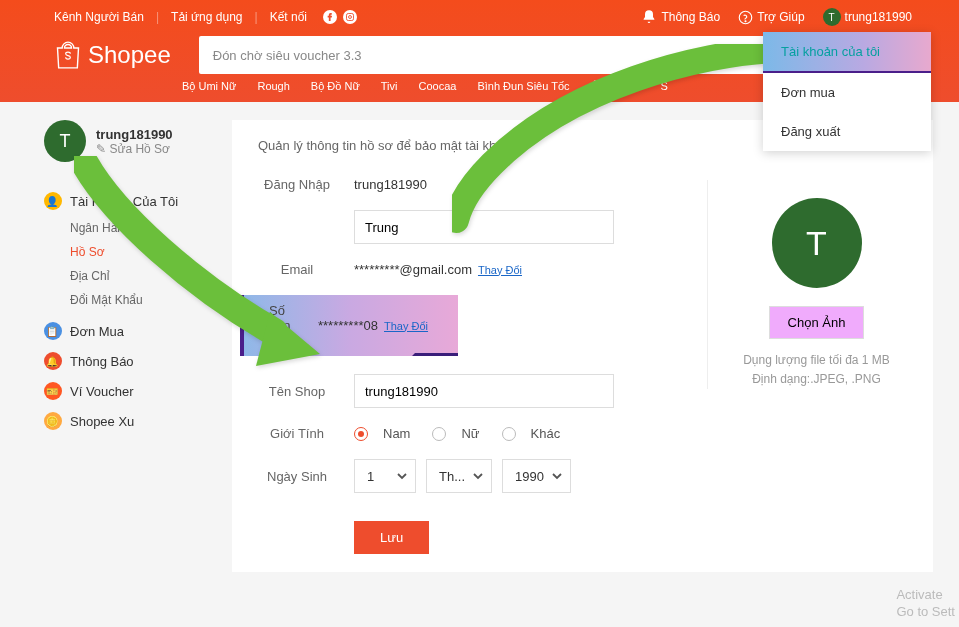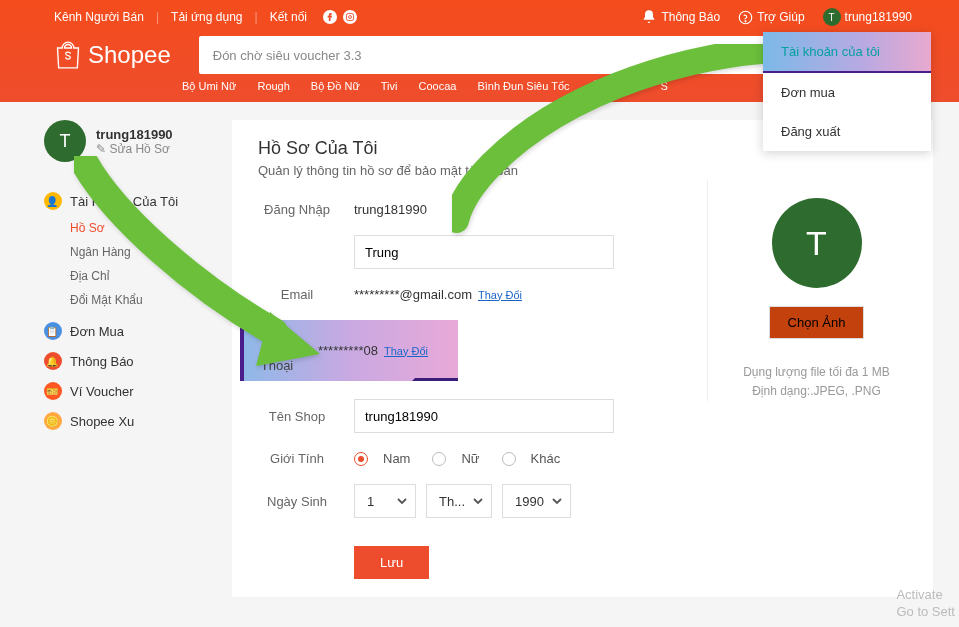--- a/index.html
+++ b/index.html
@@ -68,21 +68,21 @@
 .radio-dot.checked::after { content:''; position:absolute; top:3px; left:3px; width:6px; height:6px; background:#ee4d2d; border-radius:50%; }
 
 .date-row { display: flex; gap: 10px; }
 .select { display: flex; align-items: center; justify-content: space-between; border: 1px solid #ddd; height: 34px; padding: 0 8px 0 12px; font-size: 13px; color: #333; cursor: pointer; min-width: 62px; }
 .select svg { width: 10px; height: 10px; fill:none; stroke:#555; stroke-width:1.8; margin-left:8px; }
 
 .save-btn { background: #ee4d2d; color: #fff; border: none; padding: 9px 26px; font-size: 13px; cursor: pointer; margin-left: 96px; margin-top: 10px; }
 
 .avatar-panel { position: absolute; right: 26px; top: 60px; width: 200px; text-align: center; border-left: 1px solid #eee; padding: 18px 0 0 18px; }
 .avatar-big { width: 90px; height: 90px; border-radius: 50%; background: #2e6b2e; display: inline-flex; align-items: center; justify-content: center; color: #fff; font-size: 34px; margin-bottom: 18px; }
-.choose-btn { padding: 8px 18px; border: 1px solid #ddd; background: #c2410c; font-size: 13px; cursor: pointer; margin-bottom: 24px; }
+.choose-btn { padding: 8px 18px; border: 1px solid #ddd; background: #f0abfc; font-size: 13px; cursor: pointer; margin-bottom: 12px; }
 .avatar-panel .hint { font-size: 12px; color: #999; line-height: 1.6; }
 
 .arrow { position: absolute; z-index: 30; pointer-events:none; }
 .arrow svg { fill: #6bbf3b; filter: drop-shadow(1px 2px 2px rgba(0,0,0,0.15)); }
 
 .watermark { position:absolute; right:4px; bottom:6px; color:#bbb; font-size:13px; text-align:left; line-height:1.3; }
 </style>
 </head>
 <body>
 
@@ -165,22 +165,22 @@
       <div>
         <div class="name">trung181990</div>
         <div class="edit">✎ Sửa Hồ Sơ</div>
       </div>
     </div>
     <div class="nav-section">
       <div class="nav-head">
         <span class="icon i-user">👤</span>
         <span>Tài Khoản Của Tôi</span>
       </div>
+      <div class="nav-sub">Ngân Hàng</div>
       <div class="nav-sub active">Hồ Sơ</div>
-      <div class="nav-sub">Ngân Hàng</div>
       <div class="nav-sub">Địa Chỉ</div>
       <div class="nav-sub">Đổi Mật Khẩu</div>
     </div>
     <div class="nav-head">
         <span class="icon i-order">📋</span>
         <span>Đơn Mua</span>
       </div>
     <div class="nav-head">
         <span class="icon i-bell">🔔</span>
         <span>Thông Báo</span>
@@ -189,21 +189,20 @@
         <span class="icon i-voucher">🎫</span>
         <span>Ví Voucher</span>
       </div>
     <div class="nav-head">
         <span class="icon i-xu">🪙</span>
         <span>Shopee Xu</span>
       </div>
   </div>
 
   <div class="content">
-    <h2>Hồ Sơ Của Tôi</h2>
     <div class="sub">Quản lý thông tin hồ sơ để bảo mật tài khoản</div>
 
     <div style="display:flex;">
       <div style="width:420px;">
         <div class="form-row">
           <div class="form-label">Đăng Nhập</div>
           <div class="form-val">trung181990</div>
         </div>
         <div class="form-row">
           <div class="form-label"></div>

